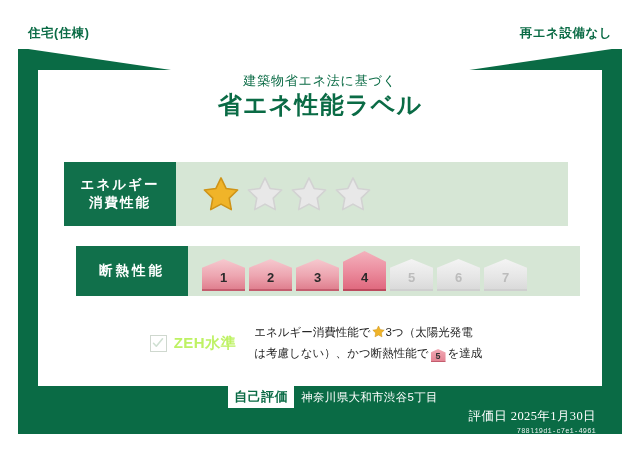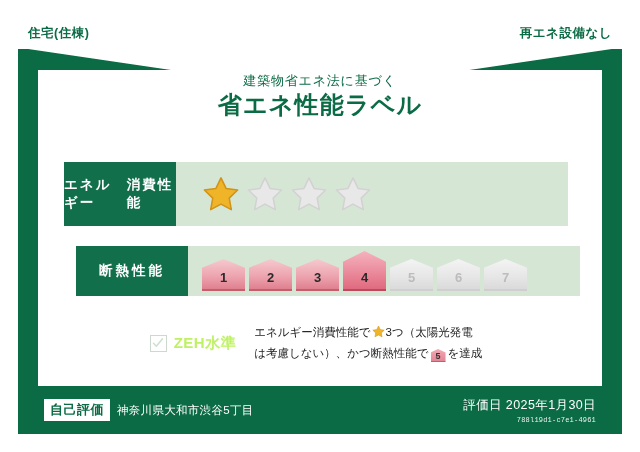--- a/index.html
+++ b/index.html
@@ -69,21 +69,21 @@
     display:flex;align-items:stretch;
     height:64px;
   }
   #row-energy{top:144px;width:504px;}
   #row-insulation{top:228px;width:504px;height:50px;margin-left:12px;}
 
   .row-label{
     width:112px;flex:0 0 112px;
     background:#11704b;
     color:#ffffff;
-    display:flex;flex-direction:row;
+    display:flex;flex-direction:column;
     align-items:center;justify-content:center;
     font-size:13.5px;font-weight:bold;
     letter-spacing:2px;line-height:1.35;
   }
   #row-insulation .row-label{letter-spacing:3px;}
 
   .row-track{
     flex:1;background:#d6e6d5;
     display:flex;align-items:center;
     padding-left:26px;box-sizing:border-box;
@@ -159,41 +159,41 @@
     border-bottom:1.5px solid #c45d6e;
     clip-path:polygon(50% 0,100% 27%,100% 100%,0 100%,0 27%);
     font-size:9px;font-weight:bold;color:#333;
     text-align:center;line-height:15px;
     box-sizing:border-box;
   }
 
   
   #footer{
     position:absolute;left:0;right:0;bottom:0;height:48px;
-    display:flex;align-items:center;
+    display:flex;align-items:center;flex-direction:column;
   }
   #footer-left{
     display:flex;align-items:center;gap:7px;
     margin-left:26px;
   }
   #self-assessment-badge{
     background:#ffffff;color:#0a6b45;
     font-size:13px;font-weight:bold;
     padding:2px 6px;letter-spacing:.5px;
     white-space:nowrap;
   }
   #address-text{
     color:#ffffff;font-size:11.5px;letter-spacing:.3px;
     white-space:nowrap;
   }
   #footer-right{
     margin-left:auto;margin-right:26px;
     text-align:right;color:#ffffff;
   }
-  #eval-date{font-size:12.5px;letter-spacing:.4px;white-space:nowrap;}
+  #eval-date{font-size:12.5px;letter-spacing:.4px;white-space:nowrap;font-family:Liberation Serif, serif;}
   #doc-id{
     font-size:7px;letter-spacing:.2px;
     font-family:"Liberation Mono","DejaVu Sans Mono",monospace;
     margin-top:2px;opacity:.92;white-space:nowrap;
   }
 </style>
 </head>
 <body>
 
 <div id="label-card">

